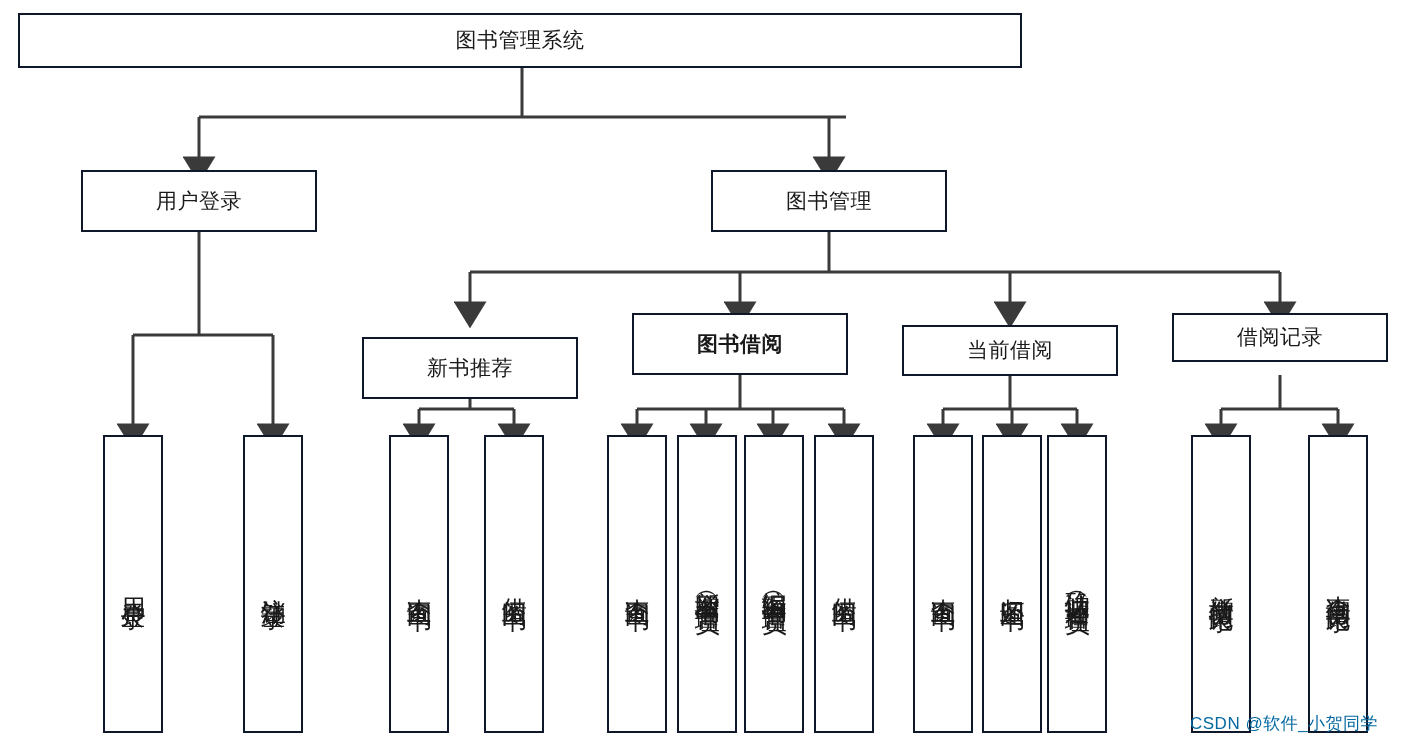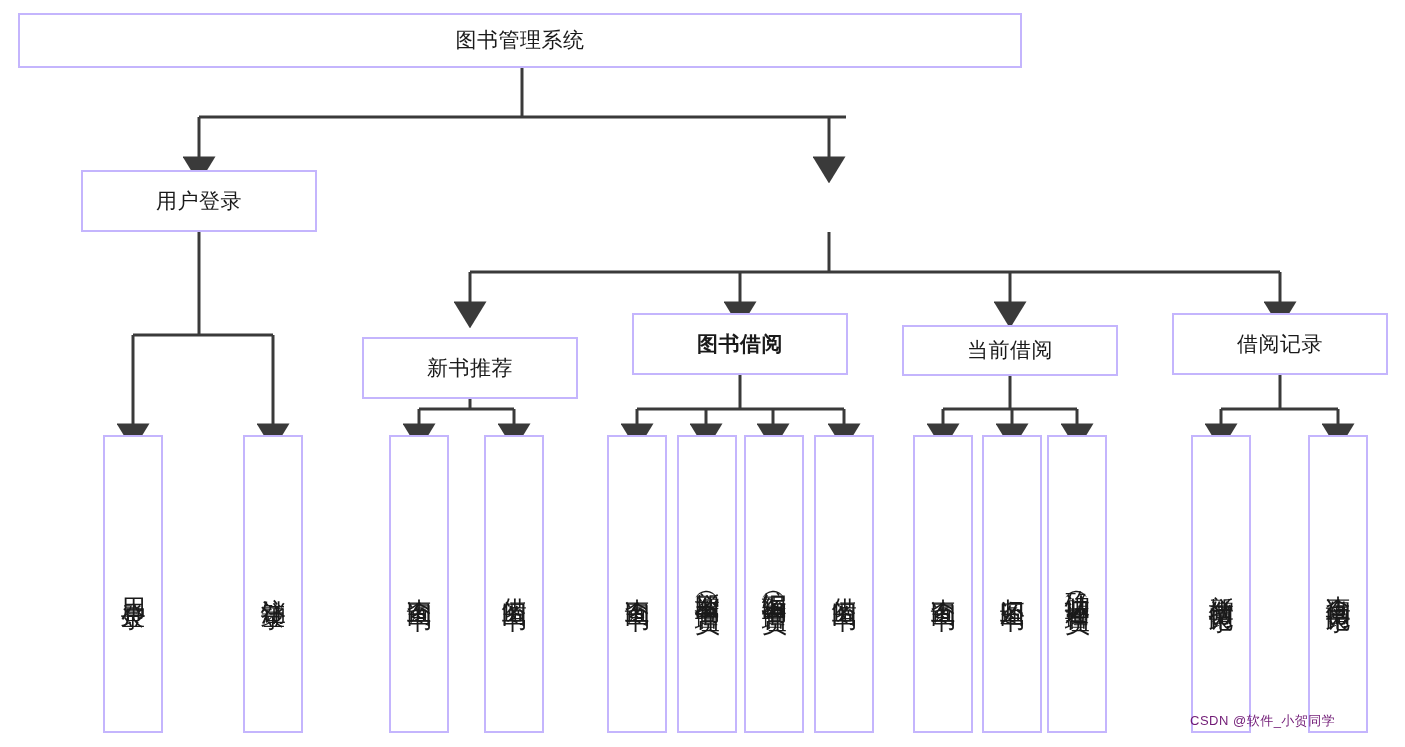--- a/index.html
+++ b/index.html
@@ -19,21 +19,21 @@
   #edge-layer{
     position:absolute;
     left:0;top:0;
     width:1405px;height:747px;
     pointer-events:none;
   }
   .node{
     position:absolute;
     box-sizing:border-box;
     background:#ffffff;
-    border:2px solid #c4b5fd;
+    border:2px solid #0f172a;
     display:flex;
     align-items:center;
     justify-content:center;
     color:#1a1a1a;
   }
   .node .label{
     display:block;
     text-align:center;
     line-height:1.05;
     white-space:nowrap;
@@ -54,22 +54,22 @@
     font-size:25px;
     line-height:1.18;
     letter-spacing:3px;
     white-space:nowrap;
     max-height:285px;
   }
   .watermark{
     position:absolute;
     left:1190px;
     top:712px;
-    font-size:13px;
-    color:#701a75;
+    font-size:17px;
+    color:#0369a1;
     white-space:nowrap;
     letter-spacing:0.5px;
     font-family:"Liberation Sans","DejaVu Sans",sans-serif;
   }
 </style>
 </head>
 <body>
 
 <div id="diagram-root">
 
@@ -125,34 +125,37 @@
   </svg>
 
   <div class="node h" style="left:18px;top:13px;width:1004px;height:55px;">
     <span class="label">图书管理系统</span>
   </div>
 
   <div class="node h" style="left:81px;top:170px;width:236px;height:62px;">
     <span class="label">用户登录</span>
   </div>
 
+  <div class="node h" style="left:711px;top:170px;width:236px;height:62px;">
+    <span class="label">图书管理</span>
+  </div>
 
   <div class="node h" style="left:362px;top:313px;width:216px;height:62px;margin-top:24px;">
     <span class="label">新书推荐</span>
   </div>
 
   <div class="node h" style="left:632px;top:313px;width:216px;height:62px;font-weight:bold;">
     <span class="label">图书借阅</span>
   </div>
 
   <div class="node h" style="left:902px;top:325px;width:216px;height:51px;">
     <span class="label">当前借阅</span>
   </div>
 
-  <div class="node h" style="left:1172px;top:313px;width:216px;height:62px;">
+  <div class="node h" style="left:1172px;top:313px;width:216px;height:49px;">
     <span class="label">借阅记录</span>
   </div>
 
   <div class="node v" style="left:103px;top:435px;width:60px;height:298px;">
     <span class="label">用户登录</span>
   </div>
 
   <div class="node v" style="left:243px;top:435px;width:60px;height:298px;">
     <span class="label">注销登录</span>
   </div>

